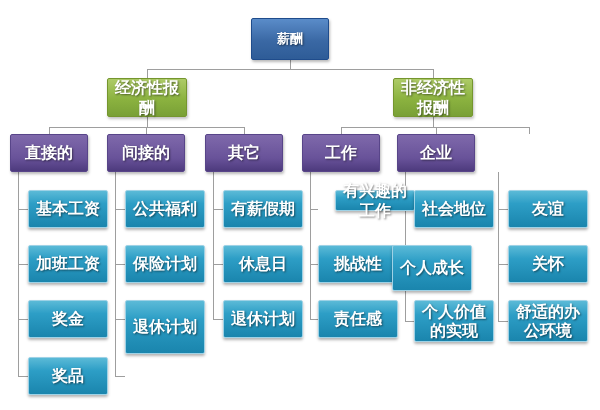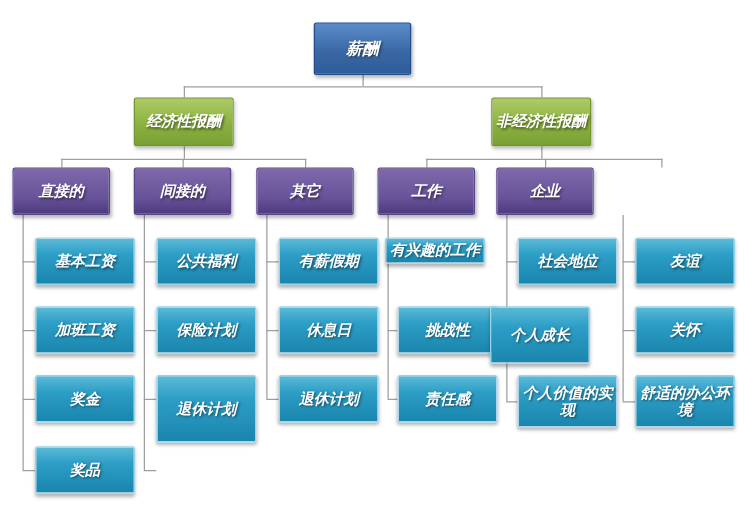--- a/index.html
+++ b/index.html
@@ -1,23 +1,22 @@
 <!DOCTYPE html>
 <html><head>
 <meta charset="utf-8">
 <style>
   html,body{margin:0;padding:0;background:#ffffff;}
   .canvas{
     position:relative;width:600px;height:410px;background:#ffffff;overflow:hidden;
     font-family:"Liberation Sans","DejaVu Sans",sans-serif;
-    font-style:italic;
   }
   .node{
     position:absolute;display:flex;align-items:center;justify-content:center;
-    color:#fff;font-weight:bold;font-size:12px;text-align:center;line-height:1.2;
+    color:#fff;font-weight:bold;font-size:16px;text-align:center;line-height:1.2;
     text-shadow:1px 1px 2px rgba(0,0,0,.5);border-radius:2px;box-sizing:border-box;
     padding:1px 2px;
   }
   .lvl1{
     background:linear-gradient(180deg,#5a8cc9 0%,#3a68a4 55%,#2e5c97 100%);
     border:1px solid #1f4c8c;font-size:13px;box-shadow:1px 2px 3px rgba(0,0,0,.28);
   }
   .lvl2{
     background:linear-gradient(180deg,#adcb67 0%,#8bb23f 55%,#79a036 100%);
     border:1px solid #75962e;box-shadow:1px 2px 3px rgba(0,0,0,.25);
@@ -103,21 +102,21 @@
   <div class="node leaf" style="left:28px;top:357px;width:80px;height:38px">奖品</div>
 
   <div class="node leaf" style="left:125px;top:190px;width:80px;height:38px">公共福利</div>
   <div class="node leaf" style="left:125px;top:245px;width:80px;height:38px">保险计划</div>
   <div class="node leaf" style="left:125px;top:300px;width:80px;height:54px">退休计划</div>
 
   <div class="node leaf" style="left:223px;top:190px;width:80px;height:38px">有薪假期</div>
   <div class="node leaf" style="left:223px;top:245px;width:80px;height:38px">休息日</div>
   <div class="node leaf" style="left:223px;top:300px;width:80px;height:38px">退休计划</div>
 
-  <div class="node leaf" style="left:308px;top:190px;width:80px;height:21px">有兴趣的工作</div>
+  <div class="node leaf" style="left:335px;top:190px;width:80px;height:21px">有兴趣的工作</div>
   <div class="node leaf" style="left:318px;top:245px;width:80px;height:38px">挑战性</div>
   <div class="node leaf" style="left:318px;top:300px;width:80px;height:38px">责任感</div>
 
   <div class="node leaf" style="left:414px;top:190px;width:80px;height:38px">社会地位</div>
   <div class="node leaf" style="left:392px;top:245px;width:80px;height:46px">个人成长</div>
   <div class="node leaf" style="left:508px;top:190px;width:80px;height:38px">友谊</div>
 
   <div class="node leaf" style="left:414px;top:300px;width:80px;height:42px">个人价值的实现</div>
   <div class="node leaf" style="left:508px;top:245px;width:80px;height:38px">关怀</div>
   <div class="node leaf" style="left:508px;top:300px;width:80px;height:42px">舒适的办公环境</div>

